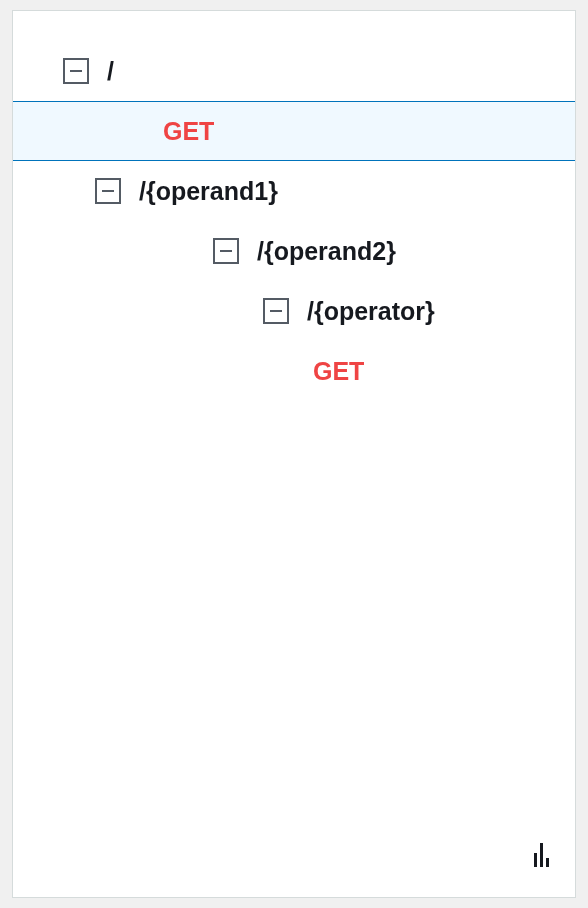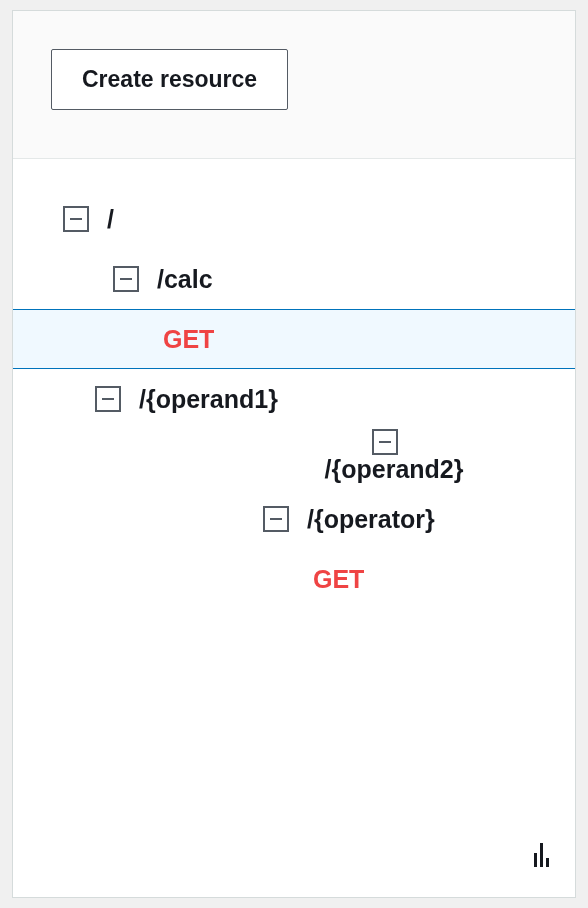--- a/index.html
+++ b/index.html
@@ -46,21 +46,21 @@
       white-space: nowrap;
     }
     .row.selected {
       background: #f0f9ff;
       border-top: 1.5px solid #0073bb;
       border-bottom: 1.5px solid #0073bb;
     }
     .indent-1 { padding-left: 100px; }
     .indent-2 { padding-left: 150px; }
     .indent-3 { padding-left: 82px; }
-    .indent-4 { padding-left: 200px; flex-direction: column; }
+    .indent-4 { padding-left: 200px; }
     .indent-5 { padding-left: 250px; text-align: center; }
     .indent-6 { padding-left: 300px; }
     .collapse-box {
       display: inline-flex;
       align-items: center;
       justify-content: center;
       width: 26px;
       height: 26px;
       border: 2px solid #545b64;
       margin-right: 18px;
@@ -85,39 +85,30 @@
       gap: 3px;
       cursor: pointer;
     }
     .feedback-glyph span { display:block; width:3px; background:#16191f; }
     .b1{height:14px} .b2{height:24px} .b3{height:9px}
   </style>
 </head>
 <body>
 
 <div class="panel">
-  <div class="header">
-    <button class="create-btn">Create resource</button>
-  </div>
 
   <div class="tree">
 
     <div class="row">
       <span class="collapse-box">
           <span class="minus"></span>
         </span>
       <span>/</span>
     </div>
 
-    <div class="row indent-1">
-      <span class="collapse-box">
-          <span class="minus"></span>
-        </span>
-      <span>/calc</span>
-    </div>
 
     <div class="row indent-2 selected">
       <span class="method-get">GET</span>
     </div>
 
 
     <div class="row indent-3">
       <span class="collapse-box">
           <span class="minus"></span>
         </span>

